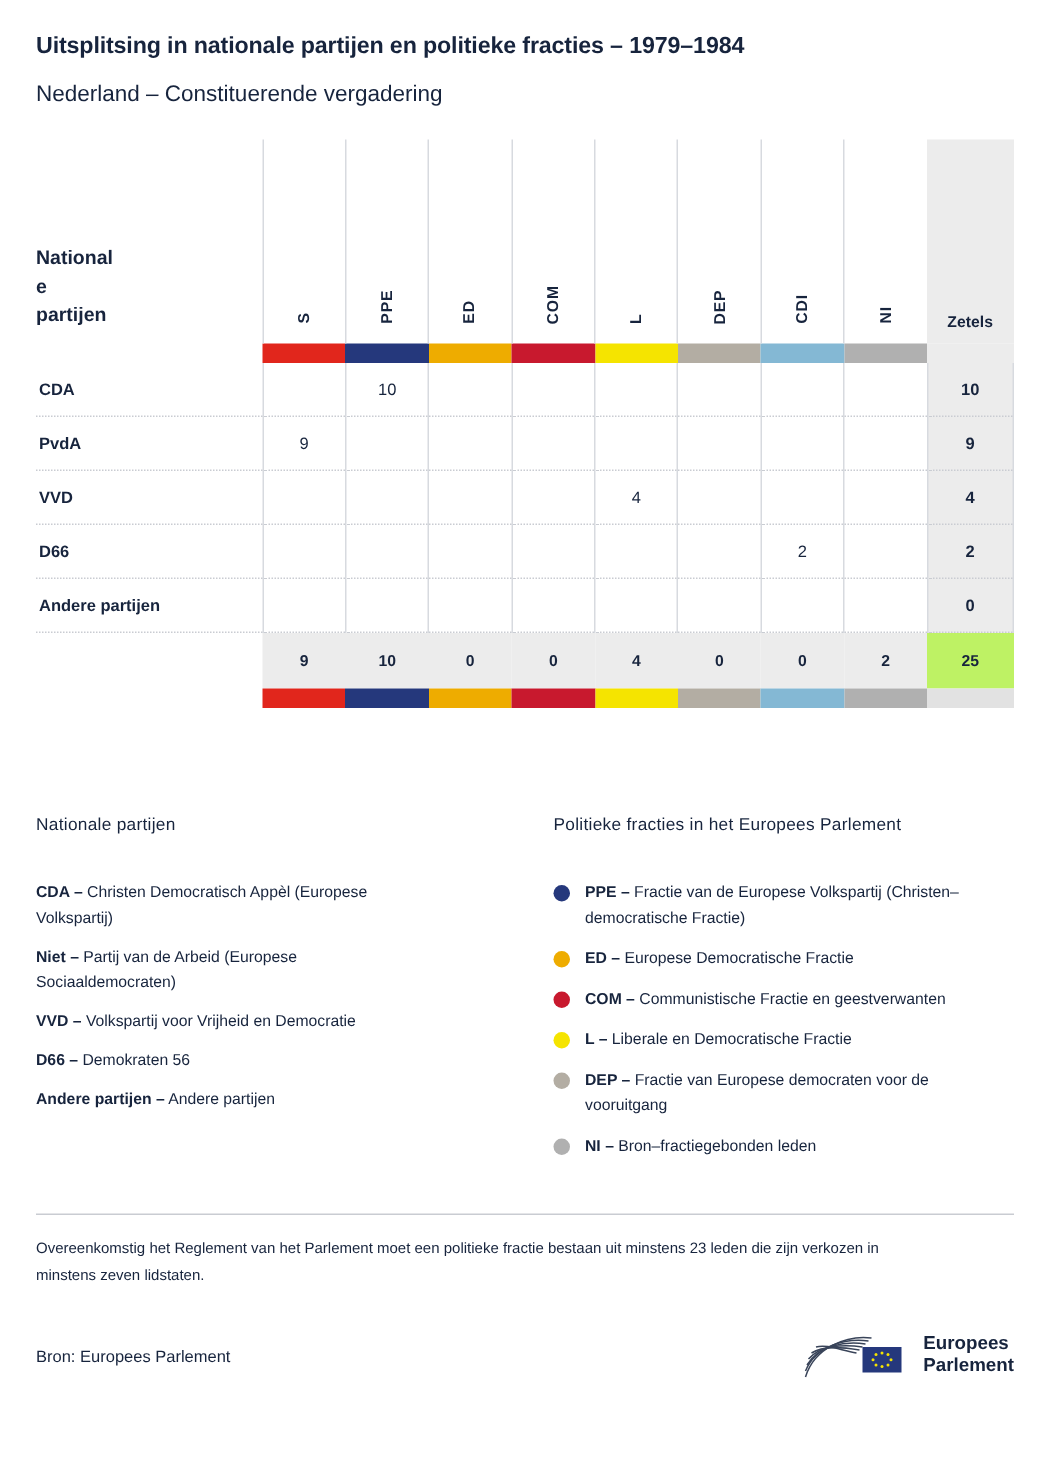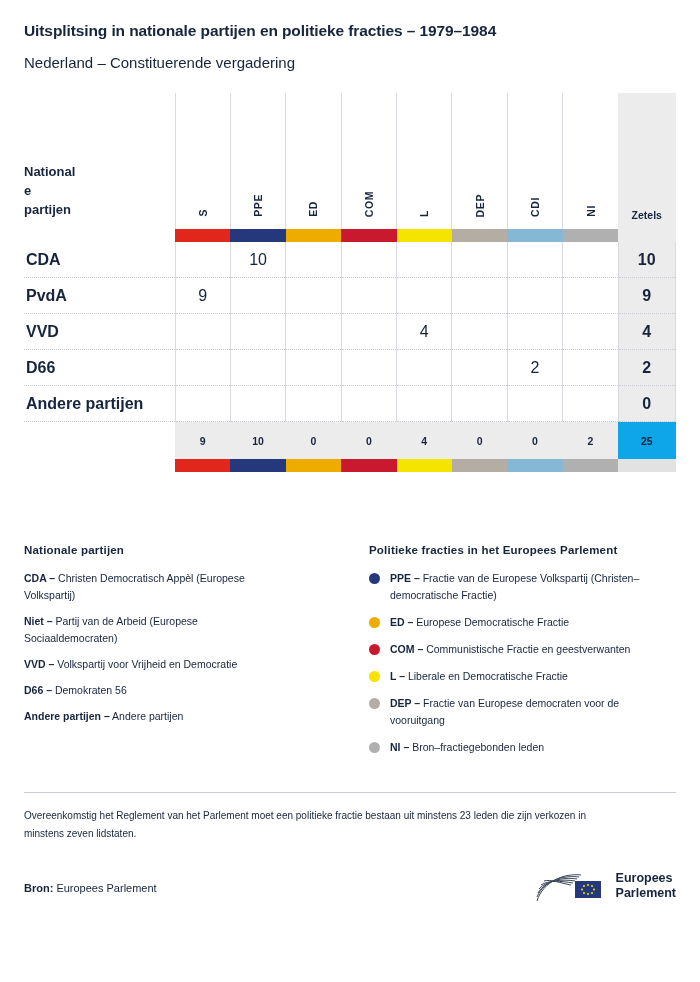--- a/index.html
+++ b/index.html
@@ -93,21 +93,21 @@
   .band td {
     height: 13px;
     padding: 0;
     border: none;
   }
   .band td.name-cell { background: transparent; }
   .band td.tot-cell  { background: #ececec; }
 
   tr.data-row td {
     height: 35px;
-    font-size: 16px;
+    font-size: 11px;
     border-left: 1px solid #d7dadf;
     border-bottom: 1px dotted #c9ccd2;
     text-align: center;
     color: #17243d;
     padding: 0;
   }
   tr.data-row td.name-cell {
     text-align: left;
     font-weight: bold;
     border-left: none;
@@ -125,43 +125,43 @@
     height: 37px;
     font-size: 10.5px;
     font-weight: bold;
     text-align: center;
     background: #ececec;
     border: none;
     color: #17243d;
     padding: 0;
   }
   tr.sum-row td.name-cell { background: #ffffff; }
-  tr.sum-row td.tot-cell { background: #0ea5e9; }
+  tr.sum-row td.tot-cell { background: #bef264; }
 
   .band-bottom td {
     height: 13px;
     padding: 0;
     border: none;
   }
   .band-bottom td.name-cell { background: transparent; }
   .band-bottom td.tot-cell { background: #e2e2e2; }
 
   
   .legend {
     display: flex;
     margin-top: 72px;
     gap: 0;
   }
   .legend-col-left { width: 345px; }
   .legend-col-right { width: 305px; }
   .legend-title {
     font-size: 11.5px;
-    font-weight: bold;
+    font-weight: normal;
     letter-spacing: 0.2px;
-    margin-bottom: 14px;
+    margin-bottom: 31px;
     color: #17243d;
   }
   .legend-line {
     font-size: 10.5px;
     line-height: 17px;
     margin-bottom: 9px;
     color: #17243d;
     max-width: 270px;
   }
   .legend-line b { font-weight: bold; }
@@ -200,21 +200,21 @@
   .source-row {
     display: flex;
     align-items: center;
     justify-content: space-between;
     margin-top: 28px;
   }
   .source {
     font-size: 11px;
     color: #17243d;
   }
-  .source b { font-weight: bold; }
+  .source b { font-weight: normal; }
   .logo {
     display: flex;
     align-items: flex-start;
     gap: 9px;
   }
   .logo-mark {
     width: 72px;
     height: 34px;
     position: relative;
     overflow: hidden;

